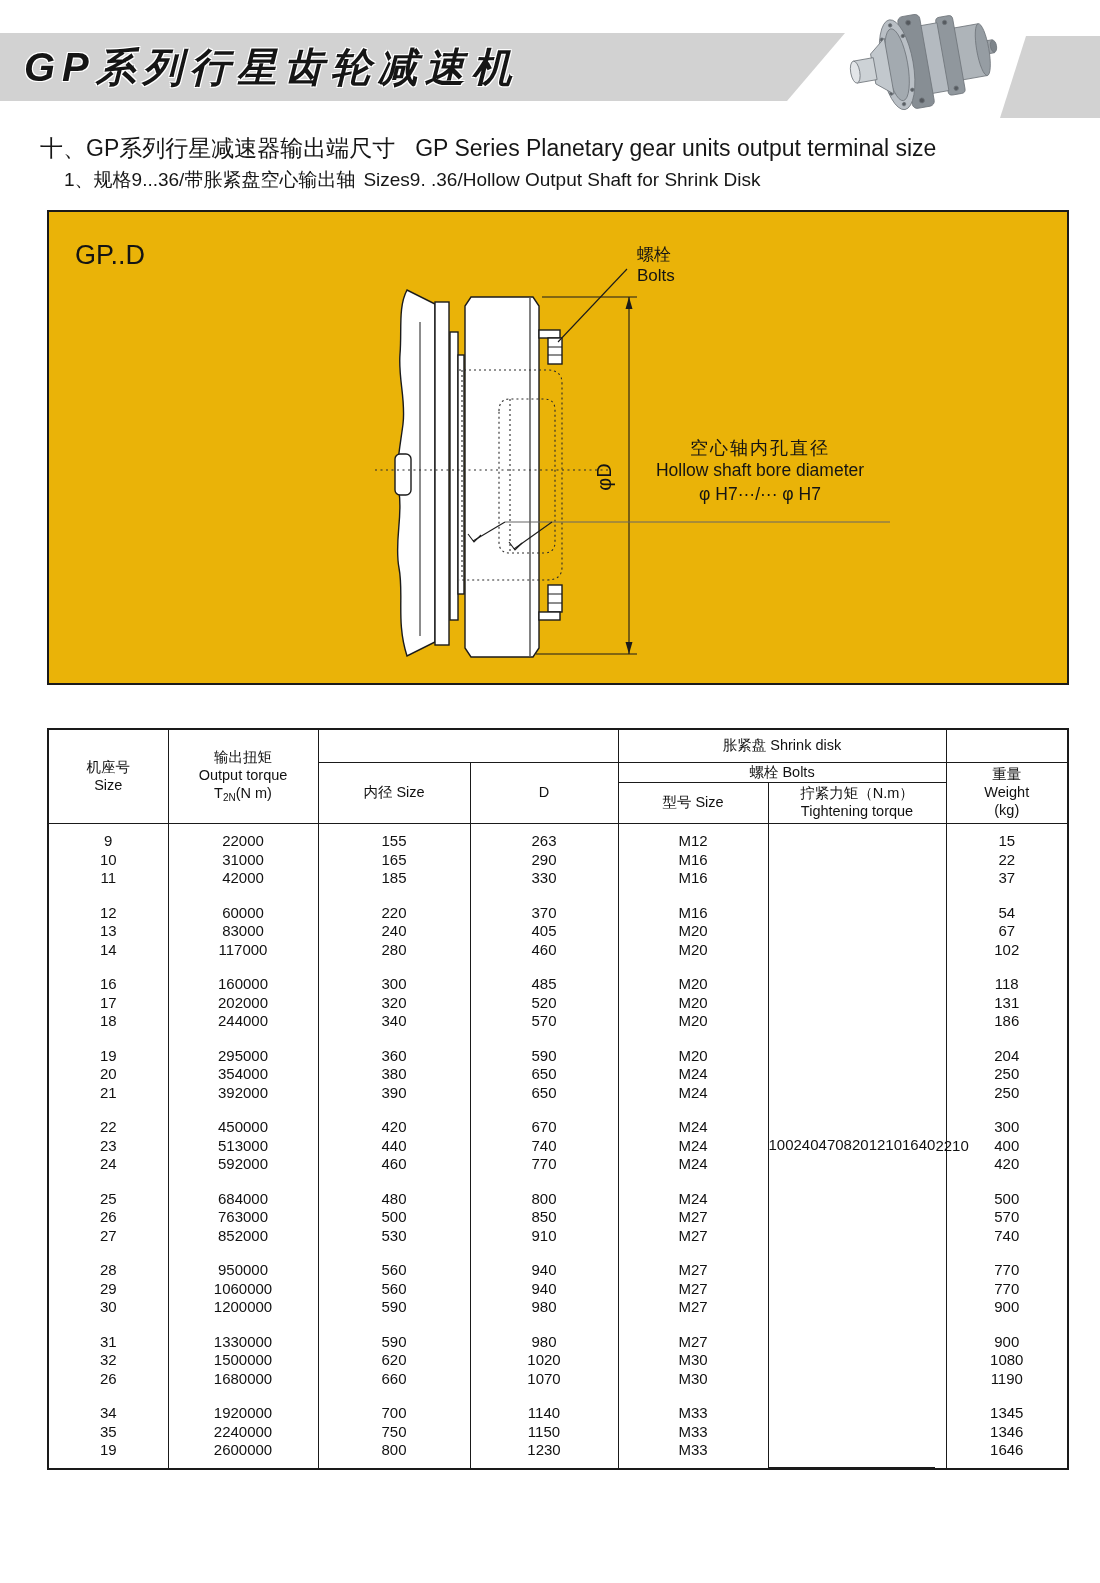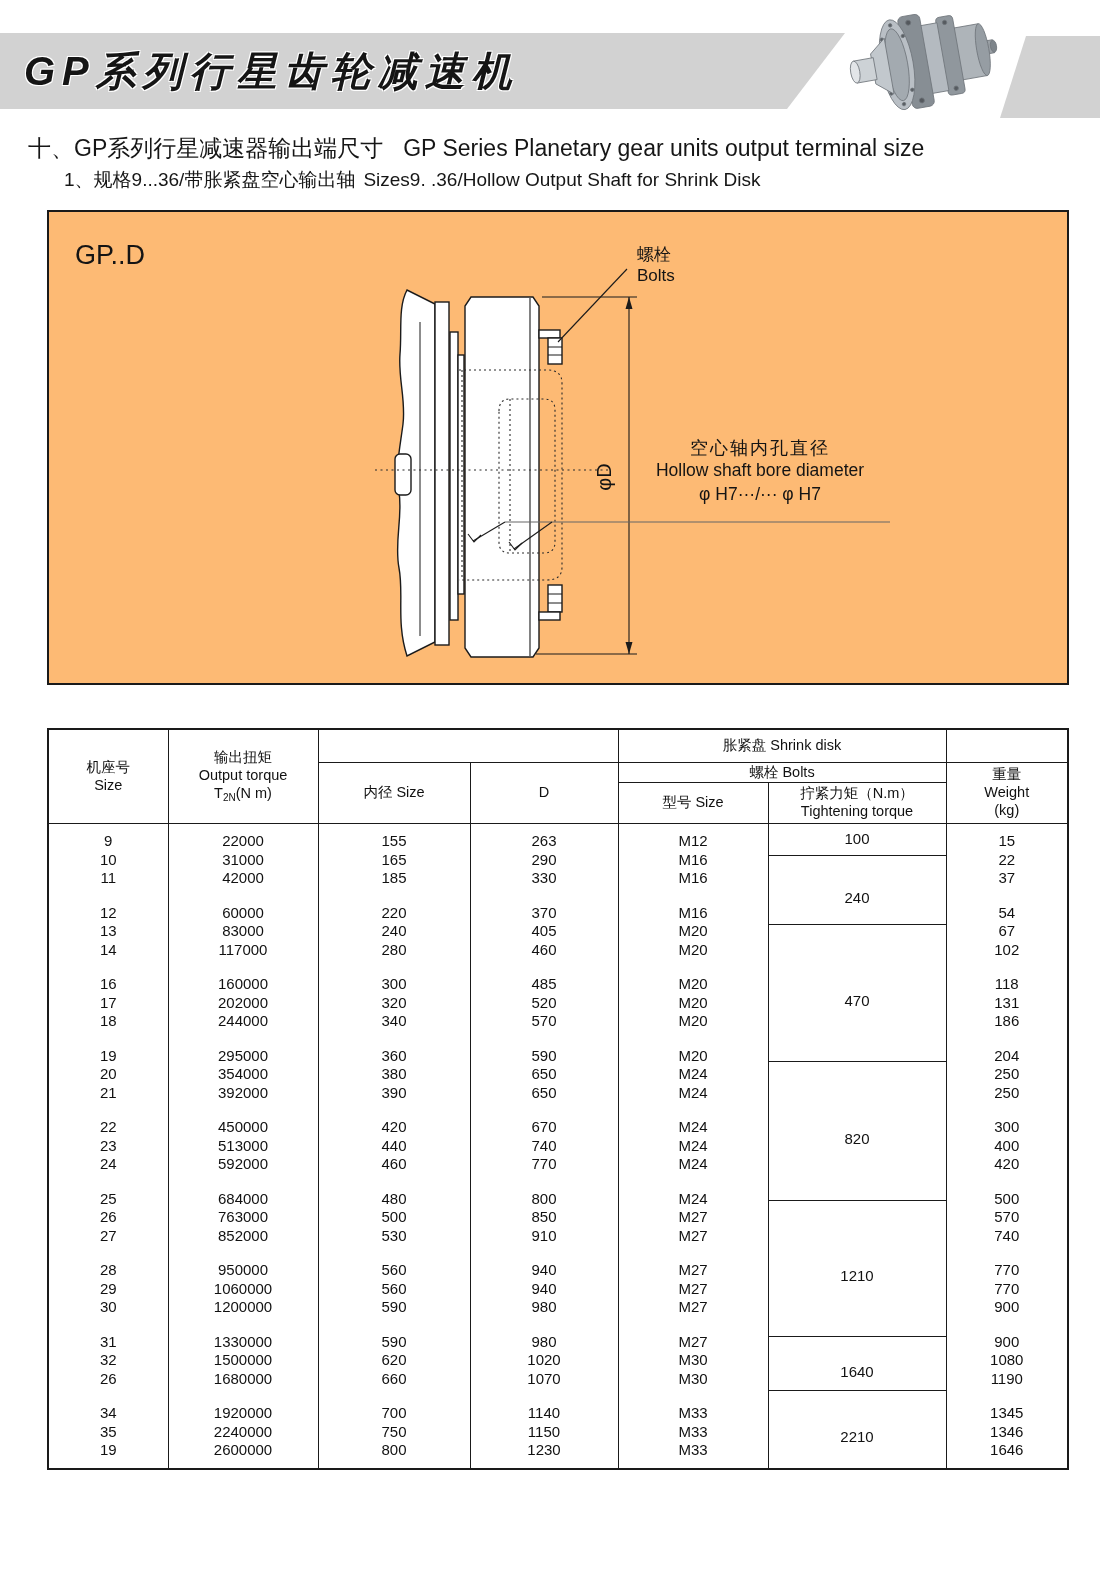--- a/index.html
+++ b/index.html
@@ -3,43 +3,43 @@
 <meta charset="utf-8">
 <style>
   html,body{margin:0;padding:0;}
   body{
     width:1100px;height:1583px;background:#ffffff;position:relative;
     font-family:"Liberation Sans","DejaVu Sans",sans-serif;color:#161616;
     overflow:hidden;
   }
   
   .banner{
-    position:absolute;left:0;top:33px;width:845px;height:76px;background:#d2d2d2;
+    position:absolute;left:0;top:33px;width:845px;height:68px;background:#d2d2d2;
     clip-path:polygon(0 0,100% 0,calc(100% - 58px) 100%,0 100%);
     display:flex;align-items:center;
   }
   .banner-title{
     font-size:40px;font-weight:bold;font-style:italic;letter-spacing:7px;
     padding-left:24px;color:#151515;white-space:nowrap;
     text-shadow:1px 1px 0 #fff,-1px -1px 0 #fff,1px -1px 0 #fff,-1px 1px 0 #fff;
   }
   .banner-right{
     position:absolute;left:1000px;top:36px;width:100px;height:82px;background:#d2d2d2;
     clip-path:polygon(26px 0,100% 0,100% 100%,0 100%);
   }
   .product{position:absolute;left:838px;top:4px;width:172px;height:112px;}
   
-  .section-title{position:absolute;left:28px;top:133px;font-size:23px;font-weight:500;white-space:nowrap;}
+  .section-title{position:absolute;left:40px;top:133px;font-size:23px;font-weight:500;white-space:nowrap;}
   .section-title .en{margin-left:20px;font-weight:500;}
   .subsection-title{position:absolute;left:64px;top:167px;font-size:19px;font-weight:400;white-space:nowrap;}
   .subsection-title .en{margin-left:8px;}
   
   .diagram-box{
     position:absolute;left:47px;top:210px;width:1018px;height:471px;
-    border:2px solid #1a1a1a;background:#fdba74;
+    border:2px solid #1a1a1a;background:#eab308;
   }
   .diagram-box svg{position:absolute;left:0;top:0;}
   
   table.spec{
     position:absolute;left:47px;top:728px;width:1020px;
     border-collapse:collapse;table-layout:fixed;
     font-size:15px;color:#111;
   }
   table.spec th,table.spec td{
     border-left:1.6px solid #1a1a1a;border-right:1.6px solid #1a1a1a;
@@ -51,21 +51,21 @@
   th.h1{height:32px;}
   th.h2{height:19px;margin-left:24px;}
   th.h3{height:40px;}
   th.shrink{text-align:left;padding-left:12px;}
   .sub2n{font-size:10px;vertical-align:-3px;}
   table.spec tbody td{height:18.5px;line-height:18.5px;border-top:none;border-bottom:none;}
   tr.r0 td{padding-top:8px;}
   tr.r2 td{padding-bottom:8px;}
   tr.gs td{border-top:1.6px solid #1a1a1a;}
   td.tq{position:relative;padding:0 !important;}
-  .tq-stack{position:absolute;left:0;top:0;right:0;bottom:0;display:flex;flex-direction:column;gap:16px;}
+  .tq-stack{position:absolute;left:0;top:0;right:0;bottom:0;display:flex;flex-direction:row;}
   .tq-cell{flex-basis:0;display:flex;align-items:center;justify-content:center;border-bottom:1.6px solid #1a1a1a;}
   .tq-cell:last-child{border-bottom:none;}
 </style>
 </head>
 <body>
 
 <div class="banner">
   <div class="banner-title">GP系列行星齿轮减速机</div>
 </div>
 <div class="banner-right"></div>

